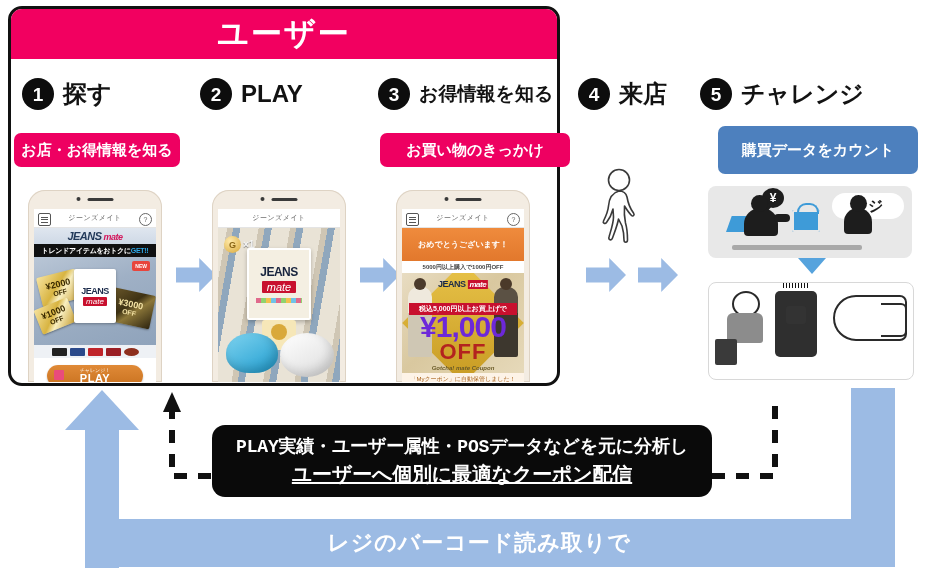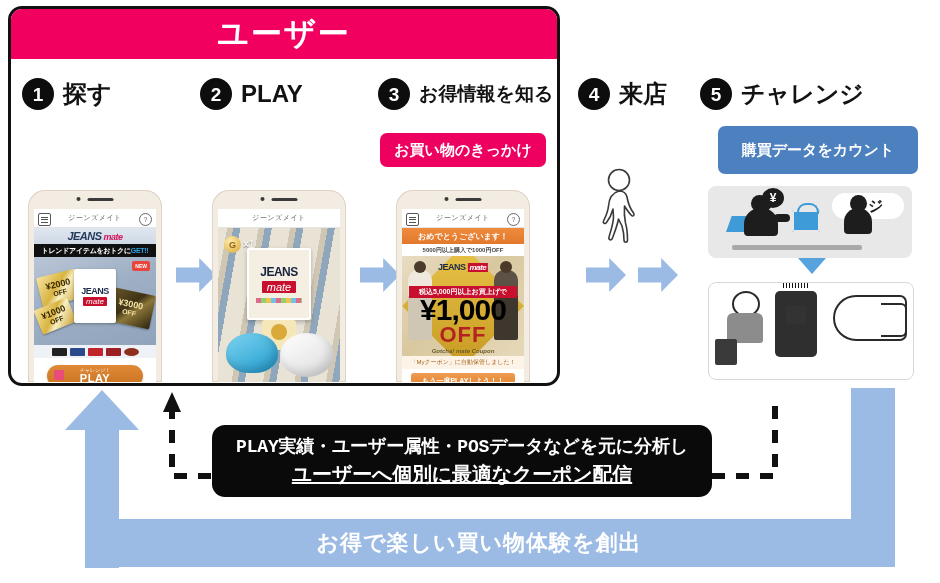--- a/index.html
+++ b/index.html
@@ -155,42 +155,42 @@
   .p2-cap{position:absolute;left:8px;bottom:10px;width:52px;height:40px;border-radius:50% 50% 45% 45%;
      background:linear-gradient(150deg,#7fd3ef,#1f9dd0);box-shadow:inset -4px -5px 10px rgba(0,0,0,.18);}
   .p2-cap2{position:absolute;right:6px;bottom:6px;width:54px;height:44px;border-radius:50%;
      background:linear-gradient(150deg,#ffffff,#dcdcdc);box-shadow:inset -4px -5px 10px rgba(0,0,0,.15);}
   .p2-mid{position:absolute;left:50%;top:92px;transform:translateX(-50%);
      width:34px;height:30px;background:#f6e7b8;border-radius:3px;}
   .p2-mid:after{content:"";position:absolute;left:50%;top:4px;transform:translateX(-50%);
      width:16px;height:16px;border-radius:50%;background:#d9a93a;}
 
   
-  .p3-top{height:16px;background:linear-gradient(180deg,#ef8b3d,#e2782c);color:#fff;
+  .p3-top{height:33px;background:linear-gradient(180deg,#ef8b3d,#e2782c);color:#fff;
      font-size:8px;font-weight:bold;display:flex;align-items:center;justify-content:center;}
   .p3-sub{height:12px;background:#fff;color:#444;font-size:6px;font-weight:bold;
      display:flex;align-items:center;justify-content:center;}
   .p3-hero{height:100px;position:relative;overflow:hidden;background:#efe6d2;}
   .p3-hero:before{content:"";position:absolute;inset:0;
      background:linear-gradient(135deg,#e8dcc2 0%,#d9c89f 45%,#e6d9ba 100%);}
   .p3-diamond{position:absolute;left:50%;top:50%;transform:translate(-50%,-50%) rotate(45deg);
      width:86px;height:86px;background:linear-gradient(135deg,#e8c349,#c79a22);}
   .p3-person{position:absolute;top:14px;width:24px;height:70px;border-radius:10px 10px 2px 2px;}
   .p3-person.l{left:6px;background:linear-gradient(180deg,#efe9dd 0 26px,#cfc7b4 26px 100%);}
   .p3-person.r{right:6px;background:linear-gradient(180deg,#5b5144 0 26px,#3d372e 26px 100%);}
   .p3-head{position:absolute;left:50%;top:-9px;transform:translateX(-50%);
      width:12px;height:12px;border-radius:50%;background:#4b3a2a;}
   .p3-brand{position:absolute;left:50%;top:6px;transform:translateX(-50%);
      font-size:9px;font-weight:bold;color:#1b2a4a;letter-spacing:-.5px;z-index:3;}
   .p3-brand em{color:#fff;background:#c8102e;font-style:italic;padding:0 2px;margin-left:2px;font-size:8px;}
   .p3-band{position:absolute;left:50%;top:30px;transform:translateX(-50%);
      width:108px;height:12px;background:#c8102e;color:#fff;font-size:7px;font-weight:bold;
      display:flex;align-items:center;justify-content:center;z-index:3;}
   .p3-amt{position:absolute;left:50%;top:40px;transform:translateX(-50%);z-index:3;text-align:center;}
-  .p3-amt .n{font-size:30px;font-weight:bold;color:#000000;line-height:.95;letter-spacing:-1px;}
+  .p3-amt .n{font-size:30px;font-weight:bold;color:#6d28d9;line-height:.95;letter-spacing:-1px;}
   .p3-amt .o{font-size:22px;font-weight:bold;color:#b3231f;line-height:.95;letter-spacing:1px;}
   .p3-foot{position:absolute;left:0;bottom:2px;width:100%;text-align:center;
      font-size:6px;font-style:italic;color:#6a5a28;font-weight:bold;z-index:3;}
   .p3-note{height:13px;background:#fdf3e7;color:#a8621c;font-size:6px;
      display:flex;align-items:center;justify-content:center;}
   .p3-btn{margin:4px auto 0;width:104px;height:15px;border-radius:3px;
      background:linear-gradient(180deg,#ef9b4f,#de8130);color:#fff;font-size:7px;font-weight:bold;
      display:flex;align-items:center;justify-content:center;}
 
   
@@ -274,21 +274,21 @@
 
 <div id="canvas">
 
   <svg id="u-path" viewBox="0 0 832 180">
     <path d="M 22 180 L 22 42 L 2 42 L 39 2 L 76 42 L 56 42 L 56 180 Z" fill="#9cbbe4"></path>
     <rect x="22" y="131" width="810" height="48" fill="#9cbbe4"></rect>
     <rect x="788" y="0" width="44" height="140" fill="#9cbbe4"></rect>
   </svg>
 
   <div id="bottom-bar">
-    <span>お得で楽しい買い物体験を創出</span>
+    <span>レジのバーコード読み取りで</span>
   </div>
 
   <svg id="dash-layer">
 
     <g stroke="#111111" stroke-width="6" fill="none" stroke-dasharray="13 11">
       <path d="M 211 476 L 172 476 L 172 410"></path>
       <path d="M 712 476 L 775 476 L 775 400"></path>
     </g>
     <polygon points="172,392 163,412 181,412" fill="#111111"></polygon>
   </svg>
@@ -296,31 +296,34 @@
   <div id="user-panel" class="panel">
     <div id="user-header" class="panel-header">
       <span>ユーザー</span>
     </div>
   </div>
 
   <div class="step-head" style="left:22px;top:78px;">
     <span class="num-circle">1</span>
     <span class="step-title">探す</span>
   </div>
+  <div class="pill pink" style="left:14px;top:133px;width:166px;">
+    <span>お店・お得情報を知る</span>
+  </div>
 
   <div class="step-head" style="left:200px;top:78px;">
     <span class="num-circle">2</span>
     <span class="step-title">PLAY</span>
   </div>
 
   <div class="step-head" style="left:378px;top:78px;">
     <span class="num-circle">3</span>
     <span class="step-title small">お得情報を知る</span>
   </div>
-  <div class="pill pink" style="left:380px;top:133px;width:166px;">
+  <div class="pill pink" style="left:380px;top:133px;width:190px;">
     <span>お買い物のきっかけ</span>
   </div>
 
   <div class="phone" style="left:28px;top:190px;">
     <div class="notch">
         <i></i>
         <b></b>
       </div>
     <div class="screen">
       <div class="appbar">

